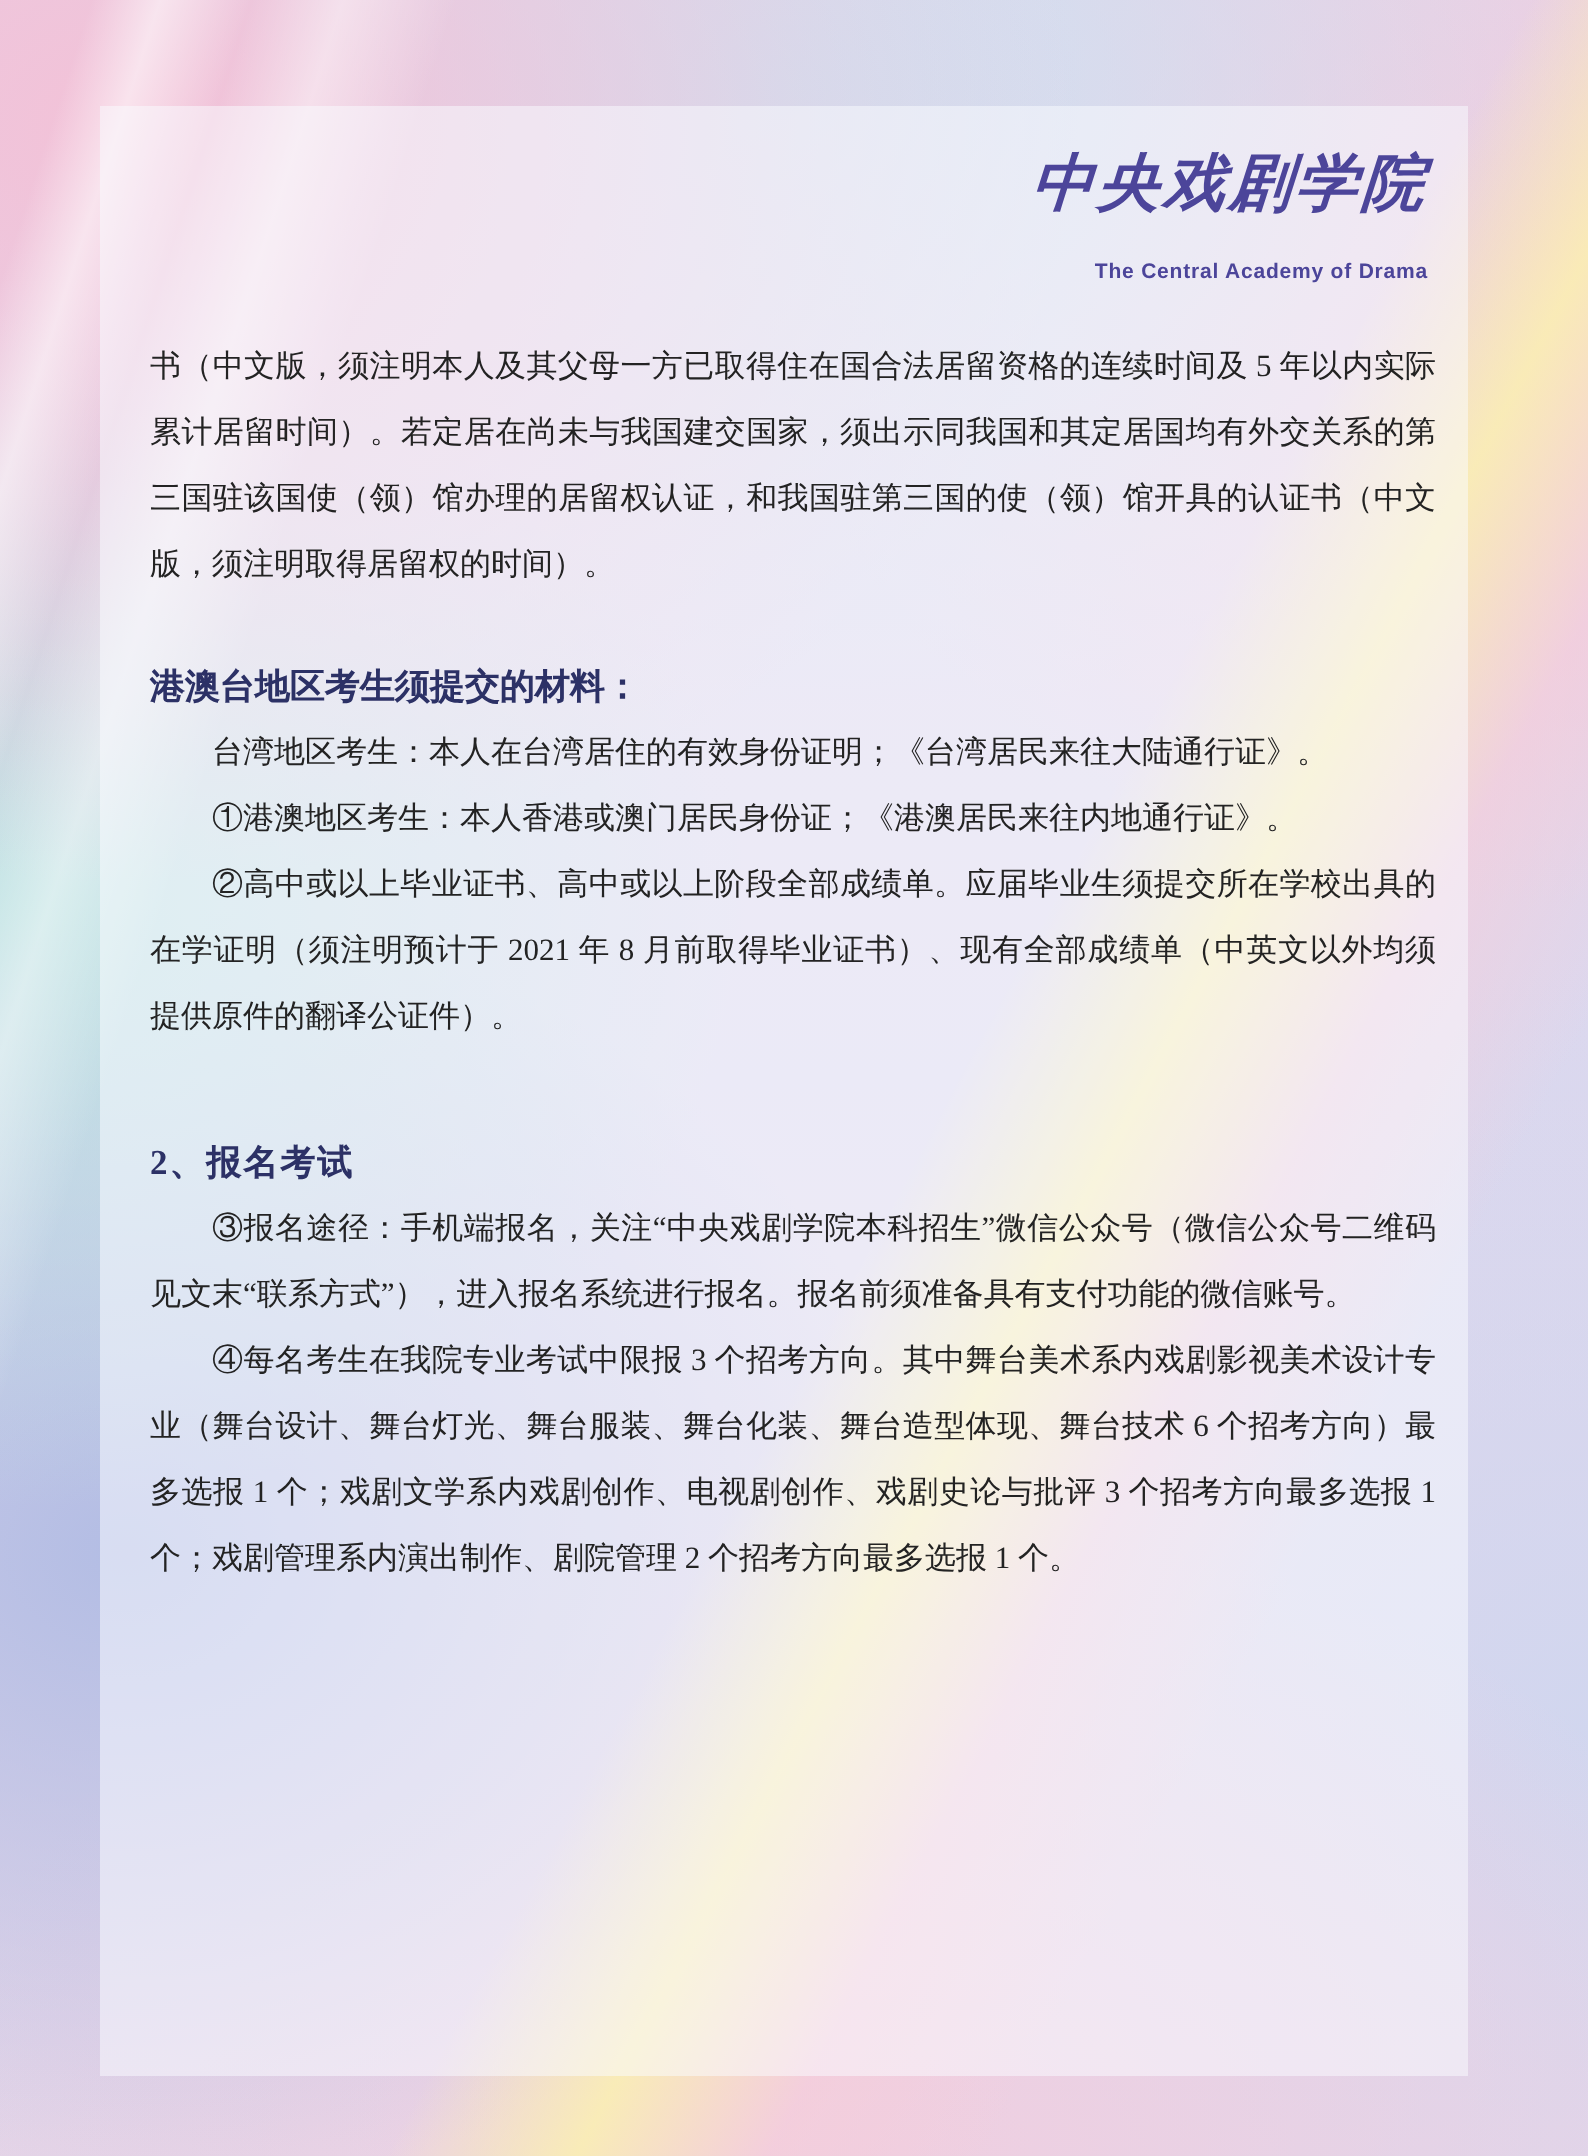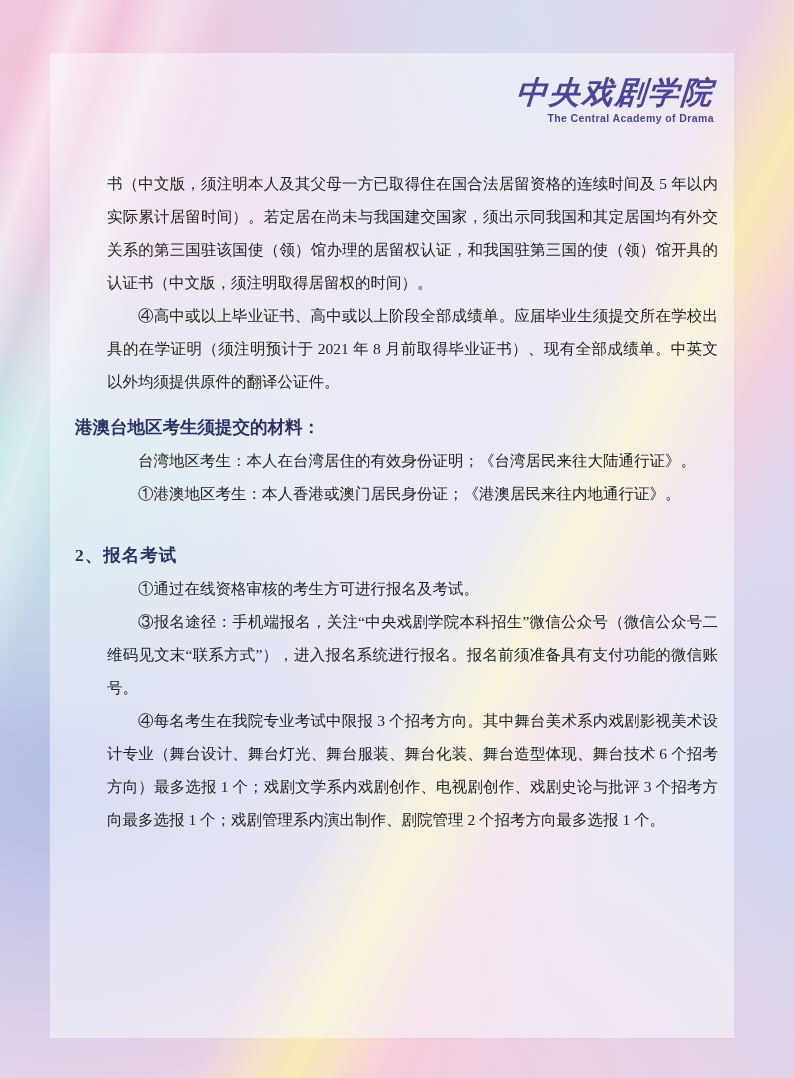--- a/index.html
+++ b/index.html
@@ -56,68 +56,66 @@
     transform: skewX(-4deg);
     transform-origin: right;
     font-family: "DejaVu Serif", "Liberation Serif", serif;
   }
   .logo-subtitle {
     display: block;
     font-size: 10.5px;
     font-weight: bold;
     letter-spacing: 0.4px;
     color: #4c459a;
-    margin-top: 3px;
+    margin-top: 21px;
     font-family: "Liberation Sans", "DejaVu Sans", sans-serif;
   }
 
   .content {
     margin-top: 20px;
     color: #232323;
   }
 
   .para {
     font-size: 15.5px;
     line-height: 33px;
     text-align: justify;
     text-indent: 2em;
     color: #232323;
-    margin-left: 32px;
   }
   .para.cont { text-indent: 0; }
 
   .h-section {
     font-size: 17.5px;
     font-weight: bold;
     color: #2c3166;
     line-height: 33px;
-    margin-top: 13px;
+    margin-top: 28px;
     text-indent: 0;
   }
   .h-section.big {
-    margin-top: 29px;
+    margin-top: 40px;
     letter-spacing: 1px;
   }
 </style>
 </head>
 <body>
 
 <div class="panel">
 
   <div class="logo-block">
     <span class="logo-calligraphy">中央戏剧学院</span>
     <span class="logo-subtitle">The Central Academy of Drama</span>
   </div>
 
   <div class="content">
 
   <div class="para cont">书（中文版，须注明本人及其父母一方已取得住在国合法居留资格的连续时间及 5 年以内实际累计居留时间）。若定居在尚未与我国建交国家，须出示同我国和其定居国均有外交关系的第三国驻该国使（领）馆办理的居留权认证，和我国驻第三国的使（领）馆开具的认证书（中文版，须注明取得居留权的时间）。</div>
-      <div class="para">④高中或以上毕业证书、高中或以上阶段全部成绩单。应届毕业生须提交所在学校出具的在学证明（须注明预计于 2021 年 8 月前取得毕业证书）、现有全部成绩单。中英文以外均须提供原件的翻译公证件。</div>
       <div class="h-section">港澳台地区考生须提交的材料：</div>
       <div class="para">台湾地区考生：本人在台湾居住的有效身份证明；《台湾居民来往大陆通行证》。</div>
       <div class="para">①港澳地区考生：本人香港或澳门居民身份证；《港澳居民来往内地通行证》。</div>
+      <div class="para">②高中或以上毕业证书、高中或以上阶段全部成绩单。应届毕业生须提交所在学校出具的在学证明（须注明预计于 2021 年 8 月前取得毕业证书）、现有全部成绩单（中英文以外均须提供原件的翻译公证件）。</div>
       <div class="h-section big">2、报名考试</div>
-      <div class="para">①通过在线资格审核的考生方可进行报名及考试。</div>
       <div class="para">③报名途径：手机端报名，关注“中央戏剧学院本科招生”微信公众号（微信公众号二维码见文末“联系方式”），进入报名系统进行报名。报名前须准备具有支付功能的微信账号。</div>
       <div class="para">④每名考生在我院专业考试中限报 3 个招考方向。其中舞台美术系内戏剧影视美术设计专业（舞台设计、舞台灯光、舞台服装、舞台化装、舞台造型体现、舞台技术 6 个招考方向）最多选报 1 个；戏剧文学系内戏剧创作、电视剧创作、戏剧史论与批评 3 个招考方向最多选报 1 个；戏剧管理系内演出制作、剧院管理 2 个招考方向最多选报 1 个。</div>
     </div>
 
 </div>
 
 </body></html>

